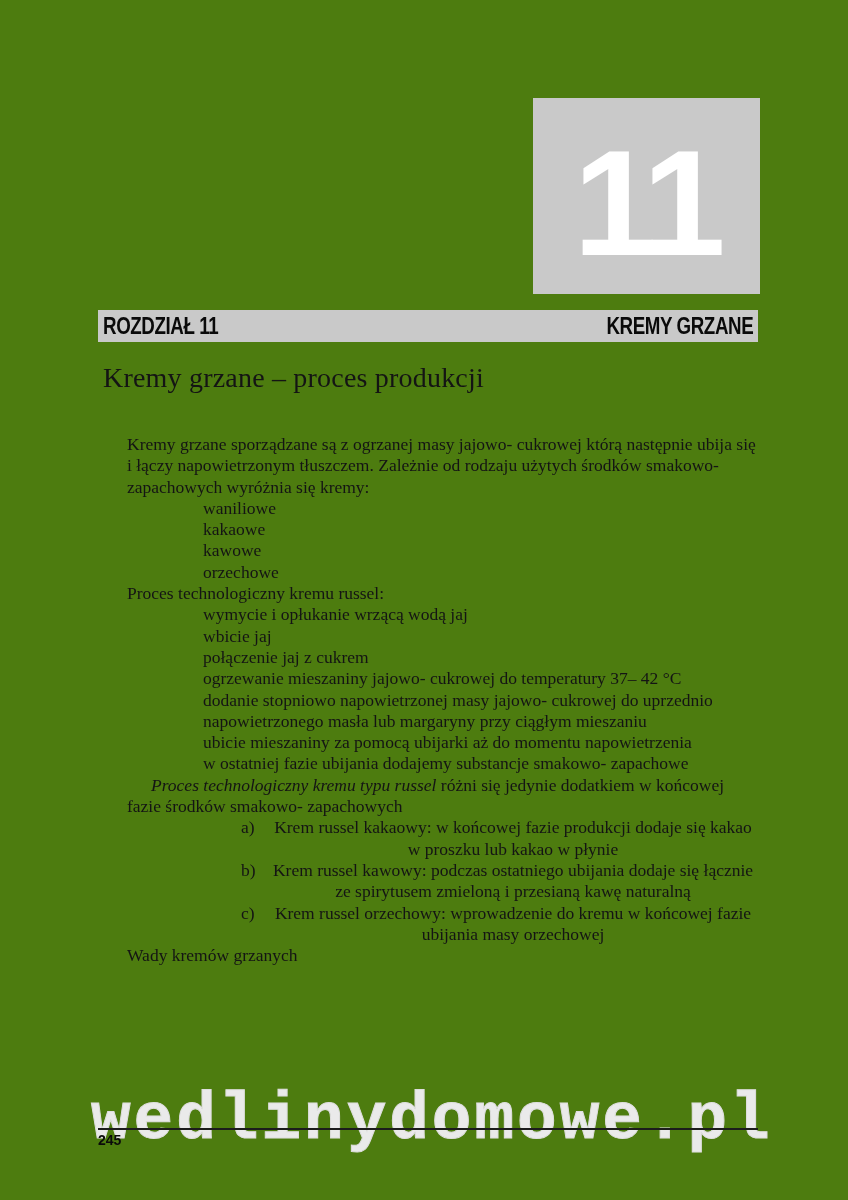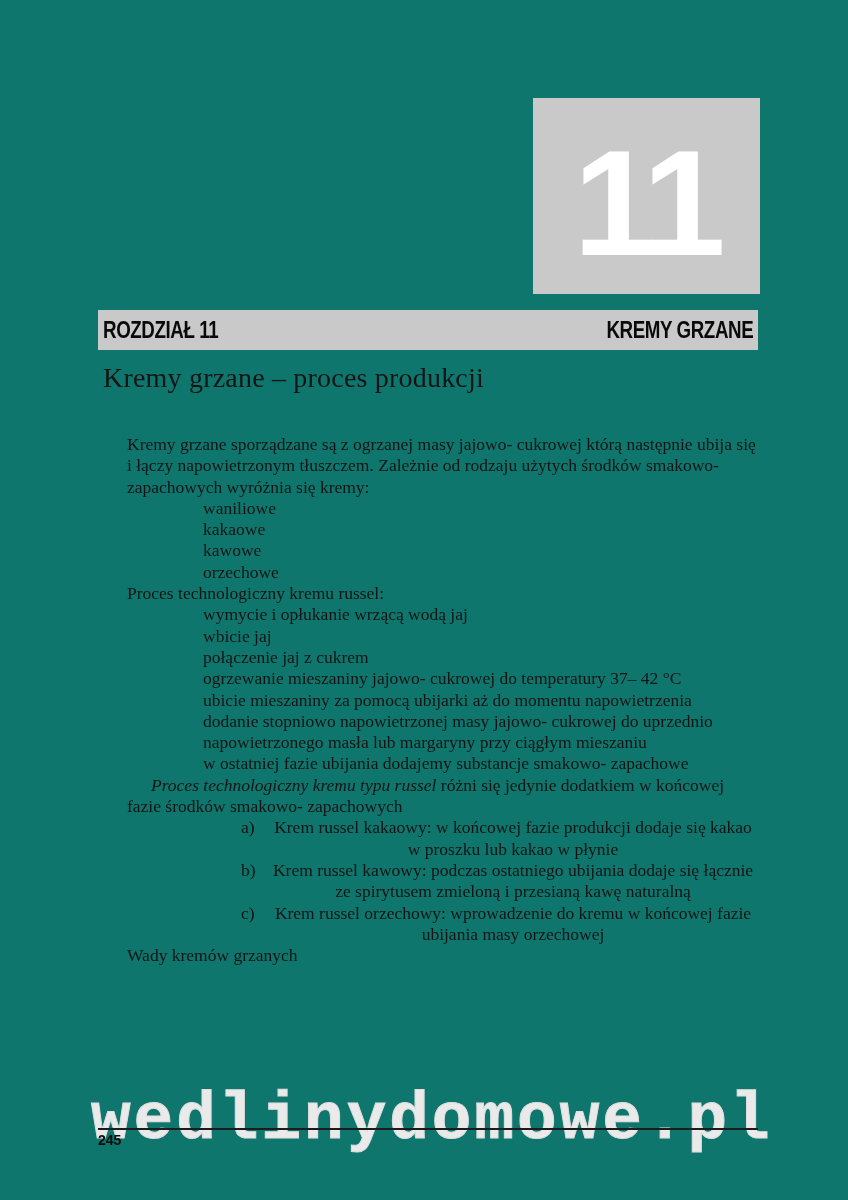--- a/index.html
+++ b/index.html
@@ -1,34 +1,34 @@
 <!DOCTYPE html>
 <html><head>
 <meta charset="utf-8">
 <style>
   html,body { margin:0; padding:0; background:#ffffff; }
   .page {
-    position:relative; width:848px; height:1200px; background:#0f766e;
+    position:relative; width:848px; height:1200px; background:#4d7c0f;
     font-family:"Liberation Serif", serif; color:#141414; overflow:hidden;
   }
 
   
   .chapter-square {
     position:absolute; left:533px; top:98px; width:227px; height:196px;
     background:#c9c9c9; display:flex; align-items:center; justify-content:center;
   }
   .chapter-number {
     font-family:"Liberation Sans", sans-serif; font-weight:bold;
     font-size:150px; line-height:1; color:#ffffff; letter-spacing:-6px;
     padding-top:14px;
   }
 
   
   .chapter-bar {
-    position:absolute; left:98px; top:310px; width:660px; height:40px;
+    position:absolute; left:98px; top:310px; width:660px; height:32px;
     background:#c9c9c9; display:flex; justify-content:space-between;
     align-items:center; padding:0 5px; box-sizing:border-box;
   }
   .bar-label {
     font-family:"Liberation Sans", sans-serif; font-weight:bold;
     font-size:24px; color:#0a0a0a; white-space:nowrap; letter-spacing:-0.5px;
   }
   .bar-label.left  { transform:scaleX(0.78); transform-origin:left center; }
   .bar-label.right { transform:scaleX(0.78); transform-origin:right center; }
 
@@ -100,22 +100,22 @@
       <li>orzechowe</li>
     </ul>
 
     <p class="process-heading mt-38">Proces technologiczny kremu russel:</p>
 
     <ul class="plain-list">
       <li>wymycie i opłukanie wrzącą wodą jaj</li>
       <li>wbicie jaj</li>
       <li>połączenie jaj z cukrem</li>
       <li>ogrzewanie mieszaniny jajowo- cukrowej do temperatury 37– 42 °C</li>
+      <li>dodanie stopniowo napowietrzonej masy jajowo- cukrowej do uprzednio napowietrzonego masła lub margaryny przy ciągłym mieszaniu</li>
       <li>ubicie mieszaniny za pomocą ubijarki aż do momentu napowietrzenia</li>
-      <li>dodanie stopniowo napowietrzonej masy jajowo- cukrowej do uprzednio napowietrzonego masła lub margaryny przy ciągłym mieszaniu</li>
       <li>w ostatniej fazie ubijania dodajemy substancje smakowo- zapachowe</li>
     </ul>
 
     <p class="mt-26"><span class="italic">Proces technologiczny kremu typu russel</span><span> różni się jedynie dodatkiem w końcowej fazie środków smakowo- zapachowych</span></p>
 
     <ul class="variant-list">
       <li class="variant">
         <span class="variant-marker">a)</span>
         <span class="variant-text">Krem russel kakaowy: w końcowej fazie produkcji dodaje się kakao w proszku lub kakao w płynie</span>
       </li>

